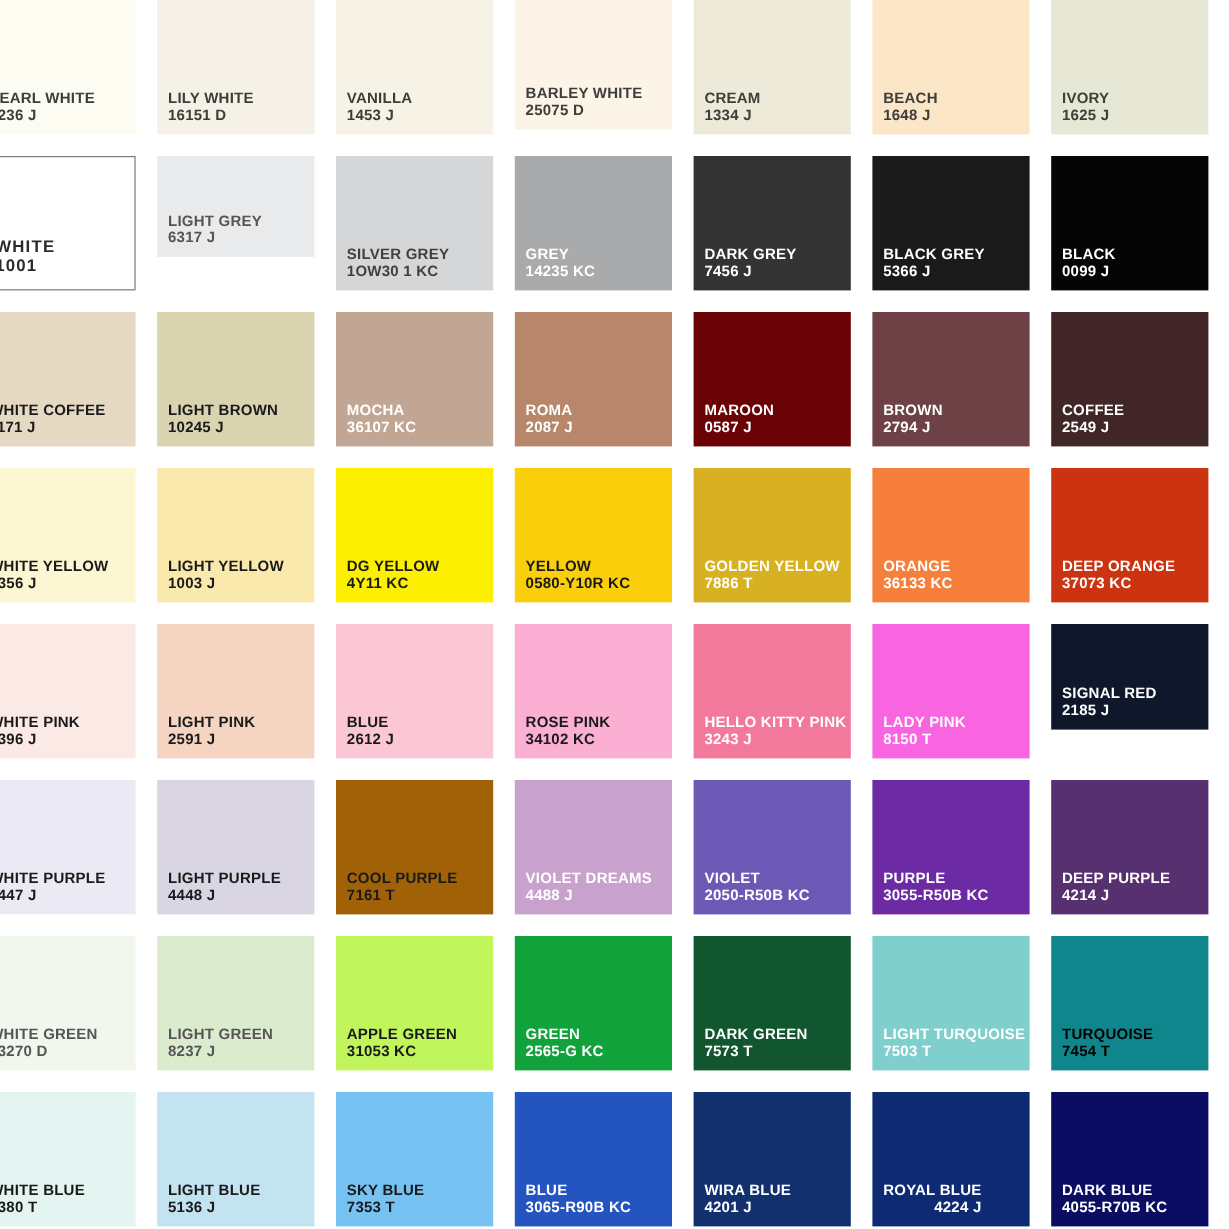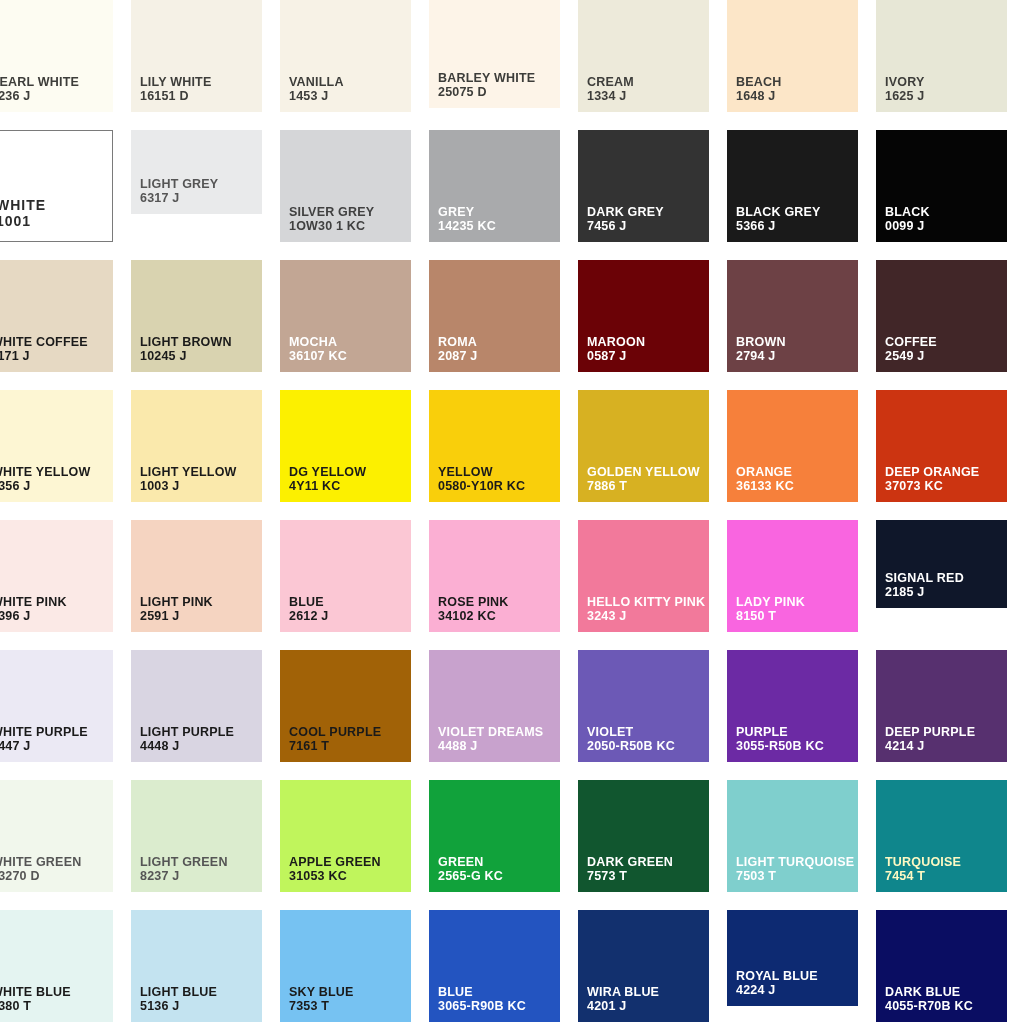--- a/index.html
+++ b/index.html
@@ -349,21 +349,21 @@
         <span class="swatch-code">7573 T</span>
       </div>
     </div>
     <div class="swatch" style="left: 727px; top: 780px; width: 131px; height: 112px; background: rgb(127, 207, 205);">
       <div class="label-block" style="color: rgb(255, 255, 255);">
         <span class="swatch-name">LIGHT TURQUOISE</span>
         <span class="swatch-code">7503 T</span>
       </div>
     </div>
     <div class="swatch" style="left: 876px; top: 780px; width: 131px; height: 112px; background: rgb(15, 134, 140);">
-      <div class="label-block" style="color: #fef9c3;">
+      <div class="label-block" style="color: #000000;">
         <span class="swatch-name">TURQUOISE</span>
         <span class="swatch-code">7454 T</span>
       </div>
     </div>
     <div class="swatch" style="left: -18px; top: 910px; width: 131px; height: 112px; background: rgb(228, 244, 241);">
       <div class="label-block" style="color: rgb(26, 26, 26);">
         <span class="swatch-name">WHITE  BLUE</span>
         <span class="swatch-code">7380 T</span>
       </div>
     </div>
@@ -384,21 +384,21 @@
         <span class="swatch-name">BLUE</span>
         <span class="swatch-code">3065-R90B KC</span>
       </div>
     </div>
     <div class="swatch" style="left: 578px; top: 910px; width: 131px; height: 112px; background: rgb(18, 48, 110);">
       <div class="label-block" style="color: rgb(255, 255, 255);">
         <span class="swatch-name">WIRA BLUE</span>
         <span class="swatch-code">4201 J</span>
       </div>
     </div>
-    <div class="swatch" style="left: 727px; top: 910px; width: 131px; height: 96px; background: rgb(13, 42, 114);">
+    <div class="swatch" style="left: 727px; top: 910px; width: 131px; height: 112px; background: rgb(13, 42, 114); text-align: right;">
       <div class="label-block" style="color: rgb(255, 255, 255);">
         <span class="swatch-name">ROYAL BLUE</span>
         <span class="swatch-code">4224  J</span>
       </div>
     </div>
     <div class="swatch" style="left: 876px; top: 910px; width: 131px; height: 112px; background: rgb(10, 13, 98);">
       <div class="label-block" style="color: rgb(255, 255, 255);">
         <span class="swatch-name">DARK BLUE</span>
         <span class="swatch-code">4055-R70B KC</span>
       </div>

